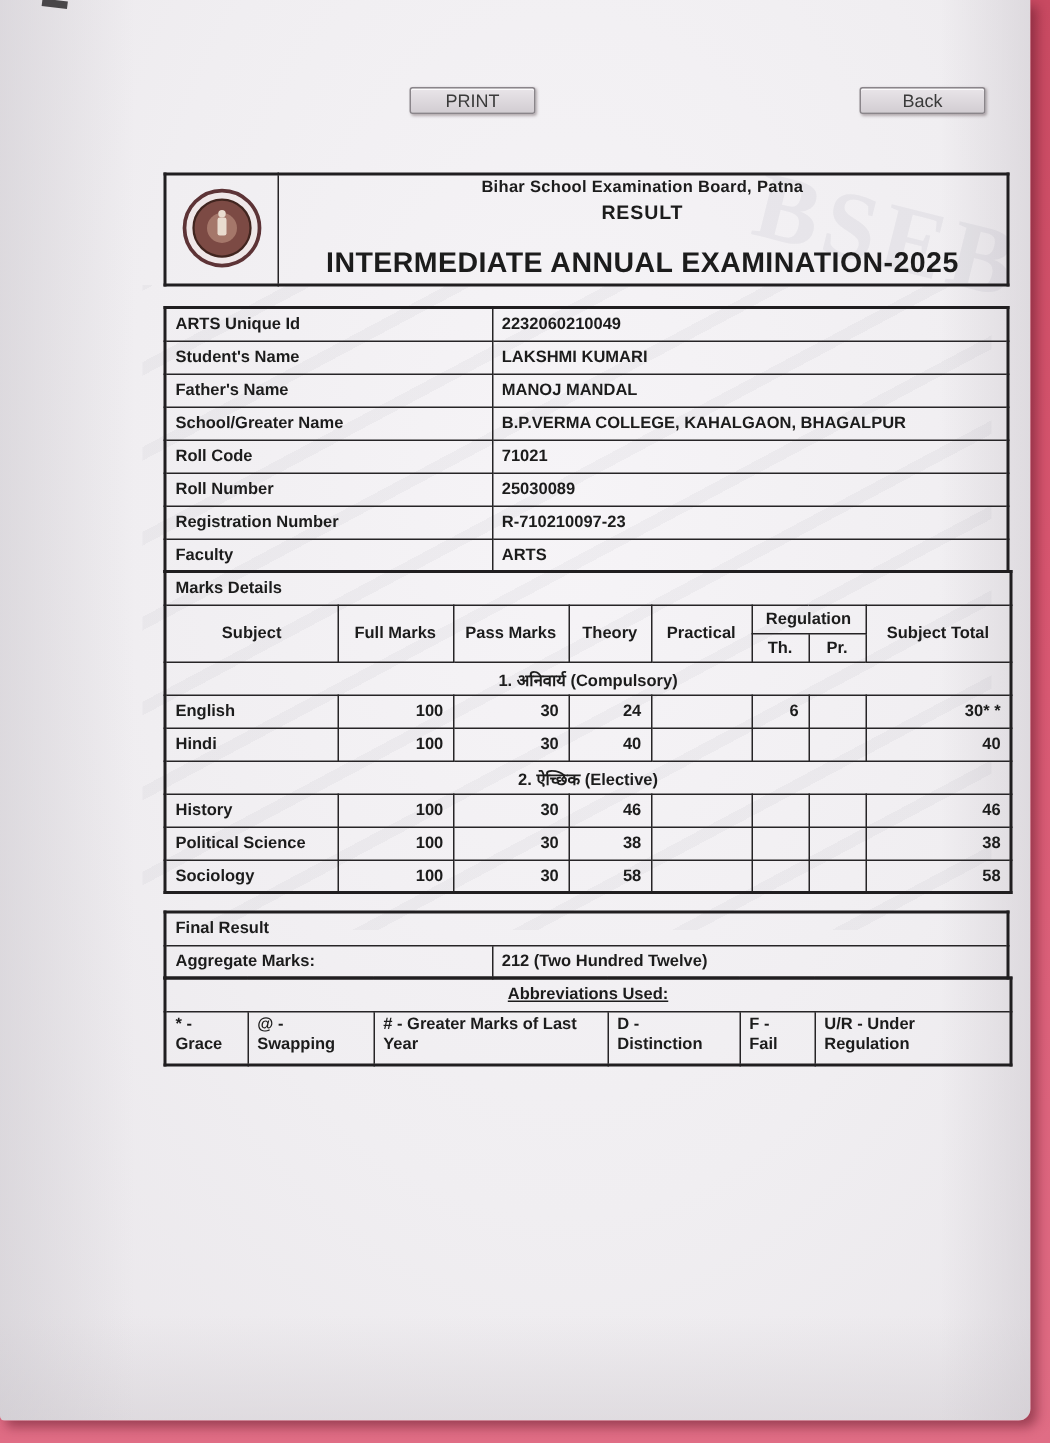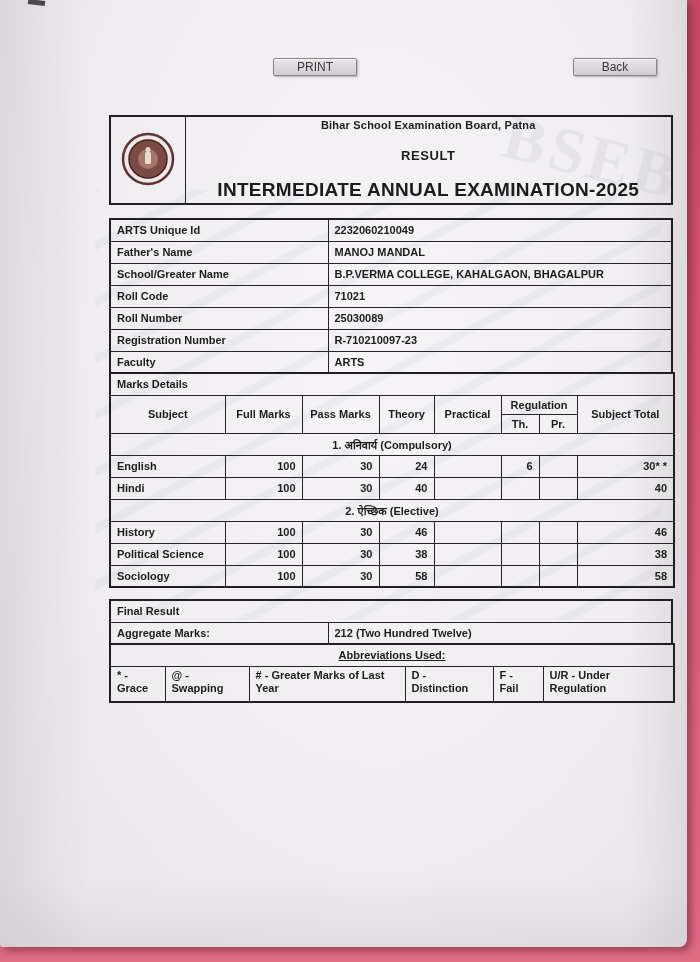--- a/index.html
+++ b/index.html
@@ -42,21 +42,21 @@
   table { border-collapse:collapse; table-layout:fixed; width:564px;
           font:bold 11px "Liberation Sans", sans-serif; color:#1c1c1c; }
   td, th { border:1.5px solid #262426; padding:2px 6px; height:22px; vertical-align:middle; }
   table { border:2px solid #201e20; }
   .mt { margin-top:-2px; }
   .gap13 { height:13px; } .gap11 { height:11px; }
 
   .hdr-logo-cell { width:75px; text-align:center; }
   .hdr-text-cell { text-align:center; }
   .hdr-line1 { font-size:11px;  letter-spacing:.2px; }
-  .hdr-line2 { font-size:13px;  margin-top:17px; letter-spacing:.6px; }
+  .hdr-line2 { font-size:13px;  margin-top:3px; letter-spacing:.6px; }
   .hdr-line3 { font-size:19px; margin-top:16px; letter-spacing:.3px; }
 
   .lbl { text-align:left; }
   .val { text-align:left; }
   .section-cell { text-align:left; }
   .num { text-align:right; }
   .subj { text-align:left; }
   .marks-head td { text-align:center; }
   .marks-head .subj-h { text-align:center; }
   .group-cell { text-align:center; }
@@ -110,20 +110,24 @@
     <colgroup>
         <col style="width:218px">
         <col>
       </colgroup>
     <tbody>
         <tr>
           <td class="lbl">ARTS Unique Id</td>
           <td class="val">2232060210049</td>
         </tr>
     <tr>
+          <td class="lbl">Student's Name</td>
+          <td class="val">LAKSHMI KUMARI</td>
+        </tr>
+    <tr>
           <td class="lbl">Father's Name</td>
           <td class="val">MANOJ MANDAL</td>
         </tr>
     <tr>
           <td class="lbl">School/Greater Name</td>
           <td class="val">B.P.VERMA COLLEGE, KAHALGAON, BHAGALPUR</td>
         </tr>
     <tr>
           <td class="lbl">Roll Code</td>
           <td class="val">71021</td>

